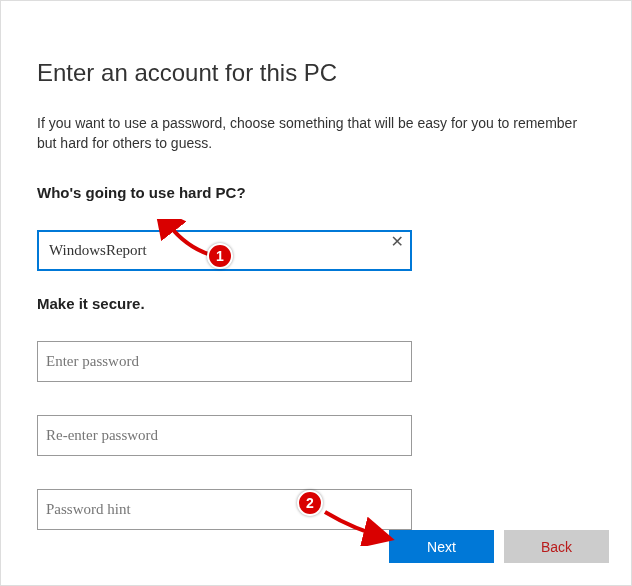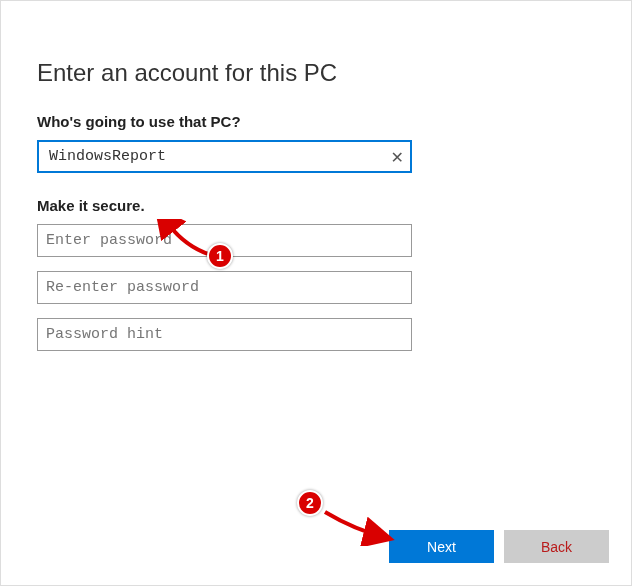--- a/index.html
+++ b/index.html
@@ -32,28 +32,29 @@
       color: #222;
       margin-bottom: 10px;
       display: block;
     }
     .field-wrap {
       position: relative;
       width: 375px;
     }
     input[type="text"], input[type="password"] {
       width: 375px;
-      height: 33px;
+      height: 41px;
       border: 1px solid #999;
       padding: 0 10px;
       font-size: 15px;
-      font-family: Liberation Mono, monospace;
+      font-family: Liberation Serif, serif;
       outline: none;
       background: #fff;
       color: #333;
+      margin-top: 19px;
     }
     input::placeholder { color: #767676; }
     input.active {
       border: 2px solid #0078d7;
       padding-right: 34px;
     }
     .clear-x {
       position: absolute;
       right: 8px;
       top: 50%;
@@ -112,22 +113,23 @@
     .arrow {
       position: absolute;
       pointer-events: none;
     }
   </style>
 </head>
 <body>
 
 <div class="content">
   <h1>Enter an account for this PC</h1>
+  <p class="desc">If you want to use a password, choose something that will be easy for you to remember but hard for others to guess.</p>
 
-  <span class="label">Who's going to use that PC?</span>
+  <span class="label">Who's going to use hard PC?</span>
   <div class="field-wrap">
     <input type="text" class="active" value="WindowsReport" style="">
     <span class="clear-x">✕</span>
   </div>
 
   <span class="label secure">Make it secure.</span>
   <div class="secure-fields">
     <input type="password" placeholder="Enter password" style="">
     <input type="password" placeholder="Re-enter password" style="">
     <input type="text" placeholder="Password hint" style="">

